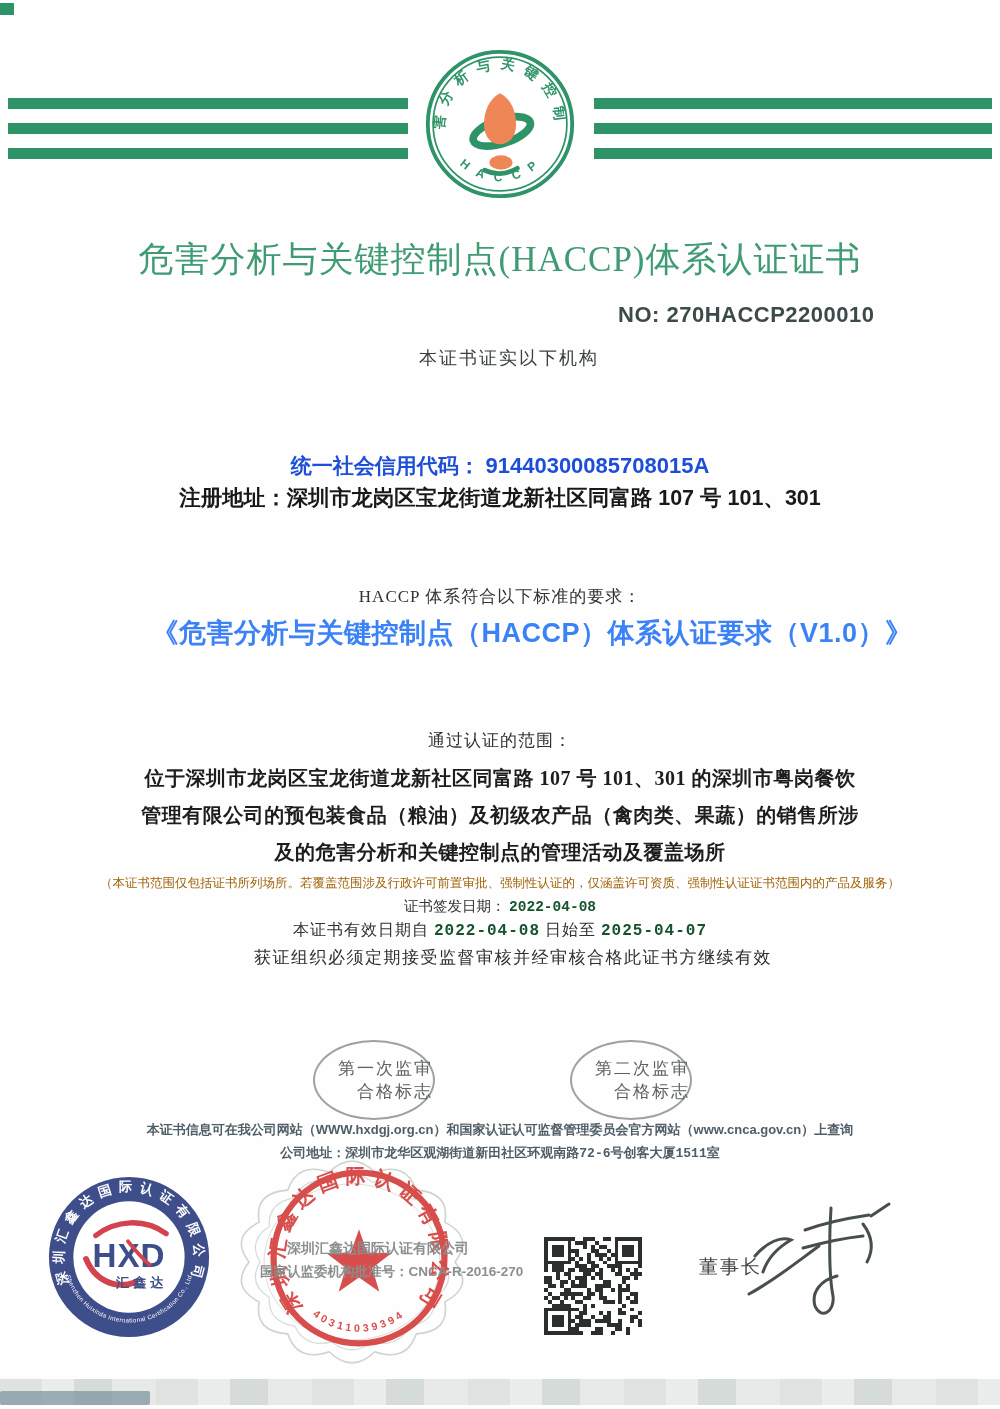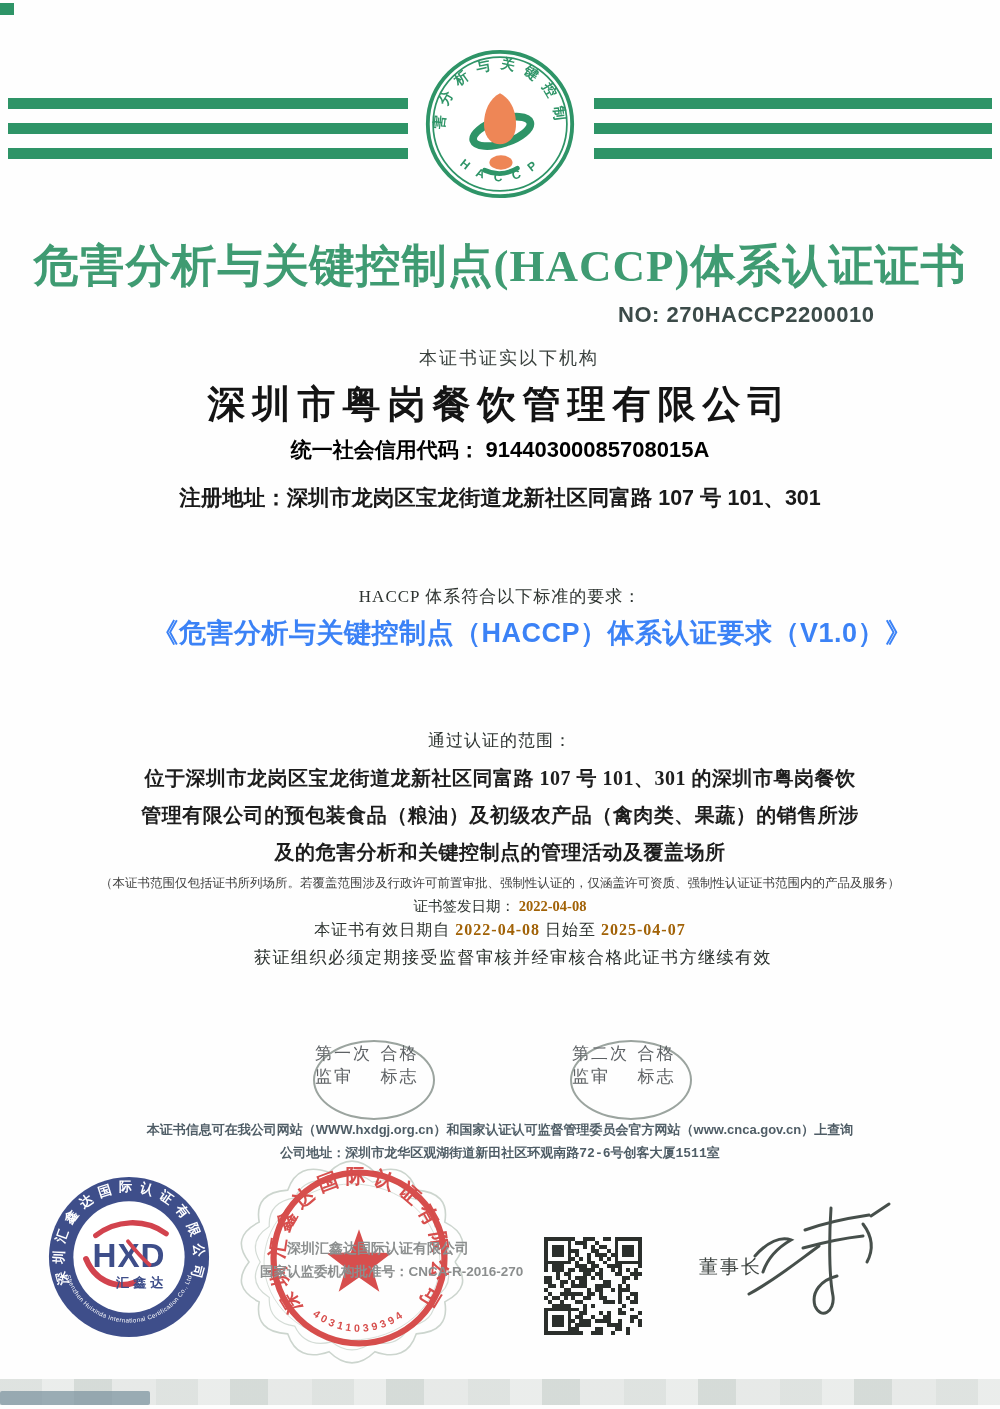--- a/index.html
+++ b/index.html
@@ -7,40 +7,40 @@
         font-family:"Liberation Sans","DejaVu Sans",sans-serif;color:#1c1c1c;}
   .serif{font-family:"Liberation Serif","DejaVu Serif",serif;}
   .abs{position:absolute;}
   .ctr{width:100%;text-align:center;}
 
   
   .stripe{position:absolute;height:11px;background:#2e9467;}
   .corner-mark{position:absolute;left:0;top:3px;width:14px;height:12px;background:#2e9467;}
 
   
-  .cert-title{top:236px;font-size:45px;font-weight:bold;color:#3f9b72;letter-spacing:1px;}
+  .cert-title{top:236px;font-size:35px;font-weight:normal;color:#3f9b72;letter-spacing:1px;}
   .cert-no{left:618px;top:302px;font-size:22px;font-weight:bold;color:#3c4b49;letter-spacing:.5px;}
   .intro{top:346px;font-size:18px;color:#39403d;letter-spacing:2px;padding-left:9px;}
   .company{top:379px;font-size:38px;font-weight:bold;color:#141414;letter-spacing:7px;}
-  .credit{top:436px;font-size:21px;font-weight:bold;color:#000000;}
+  .credit{top:452px;font-size:21px;font-weight:bold;color:#1d4ed8;}
   .credit b{font-size:22px;}
   .address{top:483px;font-size:21.5px;font-weight:bold;color:#191919;}
   .std-intro{top:585px;font-size:17px;color:#2e3431;letter-spacing:1px;}
   .std-name{top:615px;font-size:27px;font-weight:bold;color:#3b82f6;letter-spacing:.5px;margin-left:32px;}
   .scope-title{top:729px;font-size:17px;color:#2e3431;letter-spacing:1px;}
   .scope{top:760px;font-size:20px;font-weight:600;color:#1d1d1d;line-height:37px;letter-spacing:.5px;}
-  .fineprint{top:875px;font-size:12.5px;color:#404040;}
+  .fineprint{top:875px;font-size:12.5px;color:#a16207;}
   .issue{top:897px;font-size:14.5px;color:#2e3431;}
-  .issue b,.valid b{font-family:Liberation Serif, serif;color:#a16207;}
+  .issue b,.valid b{font-family:Liberation Mono, monospace;color:#14532d;}
   .valid{top:920px;font-size:16px;color:#2e3431;letter-spacing:1px;}
   .supervision{top:946px;font-size:17px;color:#2a302d;letter-spacing:1.5px;padding-left:13px;}
 
   
   .oval{position:absolute;width:118px;height:76px;border:2px solid #9ba49f;border-radius:50%;
-        display:flex;flex-direction:row;justify-content:center;align-items:flex-start;
+        display:flex;flex-direction:column;justify-content:center;align-items:flex-end;
         font-family:"Liberation Serif","DejaVu Serif",serif;
         font-size:17px;line-height:23px;color:#5d6164;letter-spacing:2px;}
 
   .footer-line1{top:1121px;font-size:13px;font-weight:600;color:#4f5d66;}
   .footer-line2{top:1144px;font-size:13px;font-weight:600;color:#4f5d66;font-family:Liberation Mono, monospace;}
 
   
   .gray-note{position:absolute;color:#8b8e8e;font-weight:600;z-index:3;white-space:nowrap;}
   .signer{left:699px;top:1254px;font-size:19px;color:#3f4542;letter-spacing:2px;}
   .band{position:absolute;left:0;top:1379px;width:1000px;height:26px;opacity:.85;
@@ -82,21 +82,20 @@
       <textPath href="#haccp-top" startOffset="50%" text-anchor="middle">危害分析与关键控制点</textPath>
     </text>
     <text font-size="12.5" font-weight="bold" fill="#2e9467" letter-spacing="4">
       <textPath href="#haccp-bot" startOffset="50%" text-anchor="middle">H A C C P</textPath>
     </text>
   </svg>
 
   <div class="abs ctr serif cert-title">危害分析与关键控制点(HACCP)体系认证证书</div>
   <div class="abs cert-no">NO: 270HACCP2200010</div>
   <div class="abs ctr serif intro">本证书证实以下机构</div>
-  <div class="abs ctr serif company">深圳市粤岗餐饮管理有限公司</div>
   <div class="abs ctr credit">
     <span>统一社会信用代码：</span>
     <b>91440300085708015A</b>
   </div>
   <div class="abs ctr address">注册地址：深圳市龙岗区宝龙街道龙新社区同富路 107 号 101、301</div>
 
   <div class="abs ctr serif std-intro">HACCP 体系符合以下标准的要求：</div>
   <div class="abs ctr std-name">《危害分析与关键控制点（HACCP）体系认证要求（V1.0）》</div>
 
   <div class="abs ctr serif scope-title">通过认证的范围：</div>

